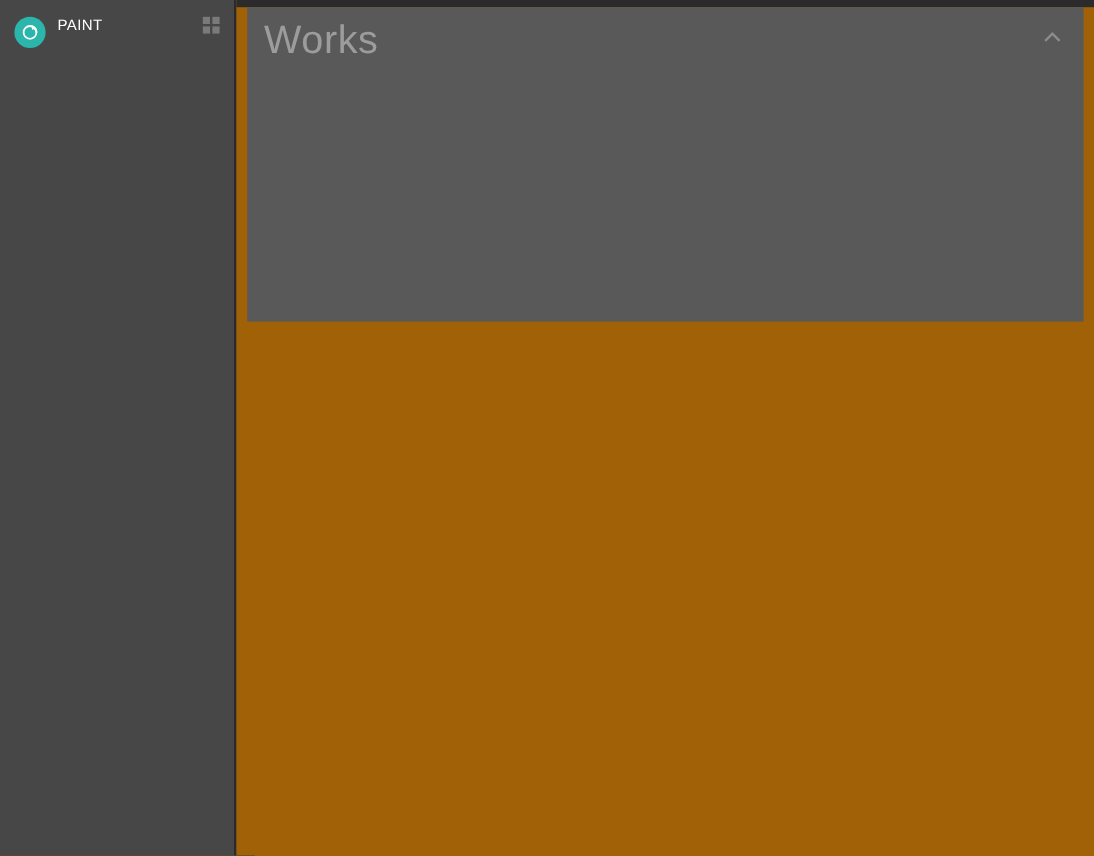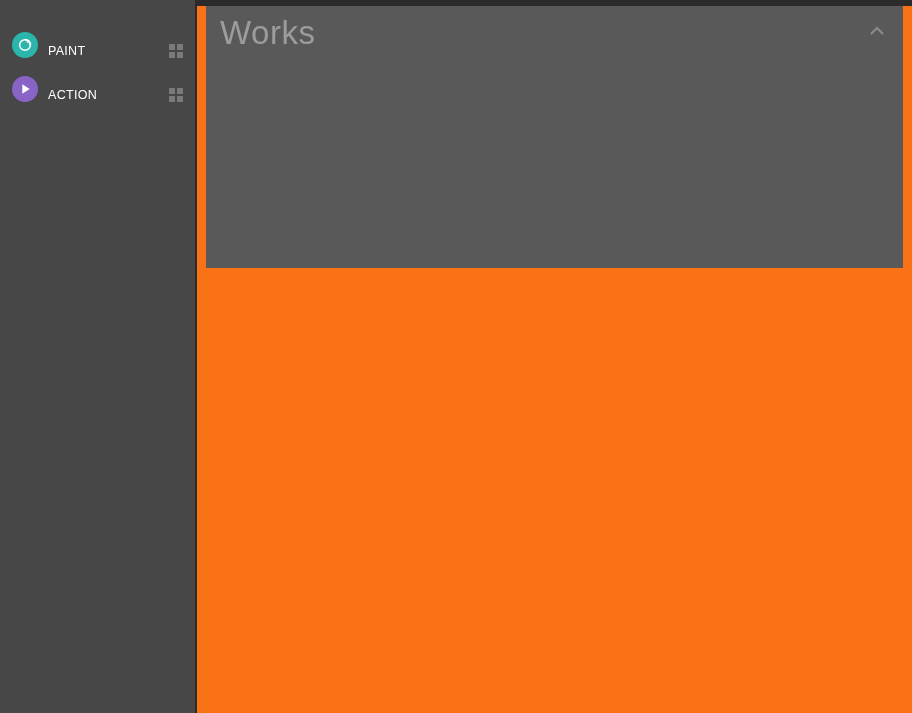--- a/index.html
+++ b/index.html
@@ -18,21 +18,21 @@
     .sidebar {
       width: 197px;
       height: 100%;
       background: #474747;
       border-right: 2px solid #2b2b2b;
       padding-top: 14px;
       position: relative;
     }
     .sidebar-item {
       display: flex;
-      align-items: flex-end;
+      align-items: flex-start;
       height: 44px;
       padding: 0 12px;
       cursor: pointer;
     }
     .app-icon {
       width: 26px;
       height: 26px;
       border-radius: 50%;
       display: flex;
       align-items: center;
@@ -73,21 +73,21 @@
       font-size: 10.5px;
       font-weight: 500;
       display: flex;
       align-items: center;
       justify-content: center;
       line-height: 1;
     }
     .main {
       flex: 1;
       height: 100%;
-      background: #f97316;
+      background: #a16207;
       padding: 0;
       position: relative;
       display: flex;
       flex-direction: column;
     }
     .top-border {
       height: 6px;
       background: #2b2b2b;
       width: 100%;
     }
@@ -140,34 +140,20 @@
     </div>
     <span class="sidebar-label">PAINT</span>
     <div class="grid-icon">
       <span></span>
         <span></span>
         <span></span>
         <span></span>
     </div>
   </div>
 
-  <div class="sidebar-item">
-    <div class="app-icon" style="background:#8764c6;">
-      <svg viewBox="0 0 24 24" fill="#ffffff">
-        <path d="M8 5 L8 19 L19 12 Z"></path>
-      </svg>
-    </div>
-    <span class="sidebar-label">ACTION</span>
-    <div class="grid-icon">
-      <span></span>
-        <span></span>
-        <span></span>
-        <span></span>
-    </div>
-  </div>
 
 
 </div>
 
 <div class="main">
   <div class="top-border"></div>
   <div class="main-inner">
     <div class="panel">
       <div class="panel-title">Works</div>
       <div class="collapse-icon">

